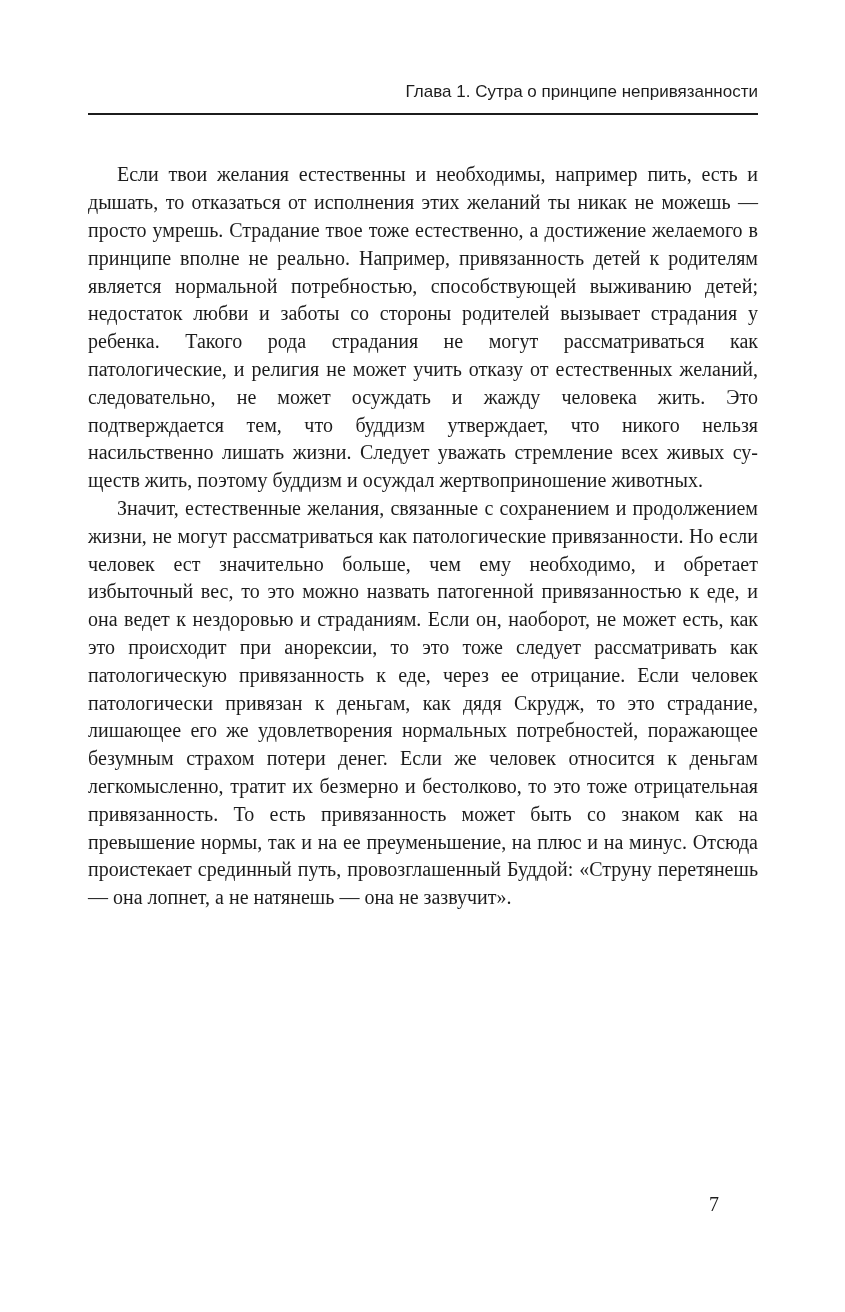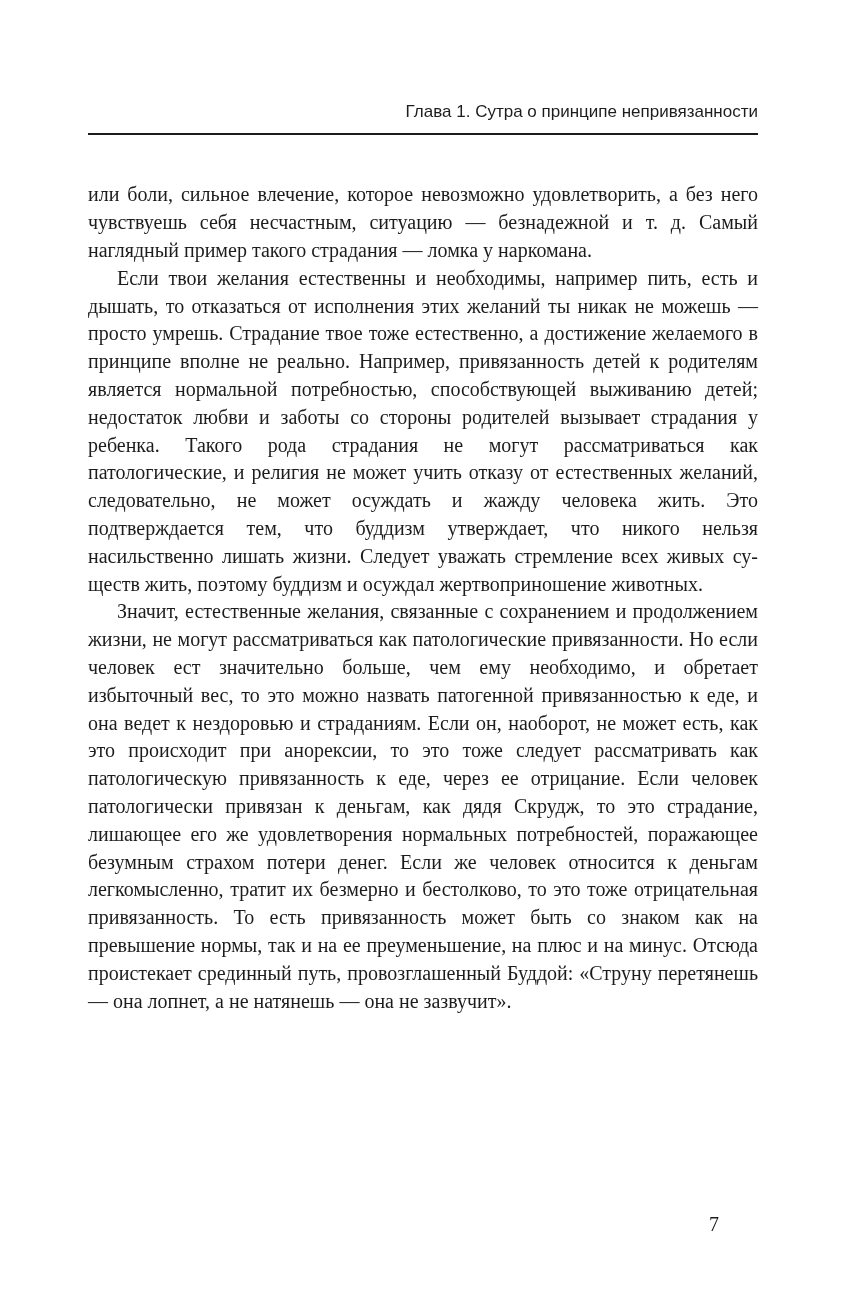--- a/index.html
+++ b/index.html
@@ -10,21 +10,20 @@
     position: relative;
     overflow: hidden;
     font-family: "Liberation Serif", "DejaVu Serif", serif;
     color: #1c1c1c;
   }
   .page {
     position: absolute;
     inset: 0;
     padding: 82px 87px 0 88px;
     background: #ffffff;
-    margin-top: 20px;
   }
   .running-head {
     border-bottom: 2px solid #1c1c1c;
     padding-bottom: 11px;
   }
   .running-title {
     font-family: "Liberation Sans", "DejaVu Sans", sans-serif;
     font-size: 17px;
     line-height: 1.2;
     text-align: right;
@@ -54,20 +53,19 @@
 </head>
 <body>
 
 <div class="page">
 
   <header class="running-head">
     <div class="running-title">Глава 1. Сутра о принципе непривязанности</div>
   </header>
 
   <main class="body-text">
-      <p class="para" lang="ru">или боли, сильное влечение, которое невозможно удовлетво­рить, а без него чувствуешь себя несчастным, ситуацию — без­надежной и т. д. Самый наглядный пример такого страдания — ломка у наркомана.</p>
       <p class="para indent" lang="ru">Если твои желания естественны и необходимы, например пить, есть и дышать, то отказаться от исполнения этих жела­ний ты никак не можешь — просто умрешь. Страдание твое тоже естественно, а достижение желаемого в принципе вполне не реально. Например, привязанность детей к родителям явля­ется нормальной потребностью, способствующей выжива­нию детей; недостаток любви и заботы со стороны родителей вызывает страдания у ребенка. Такого рода страдания не мо­гут рассматриваться как патологические, и религия не может учить отказу от естественных желаний, следовательно, не мо­жет осуждать и жажду человека жить. Это подтверждается тем, что буддизм утверждает, что никого нельзя насильственно лишать жизни. Следует уважать стремление всех живых су­ществ жить, поэтому буддизм и осуждал жертвоприношение животных.</p>
       <p class="para indent" lang="ru">Значит, естественные желания, связанные с сохранением и продолжением жизни, не могут рассматриваться как пато­логические привязанности. Но если человек ест значительно больше, чем ему необходимо, и обретает избыточный вес, то это можно назвать патогенной привязанностью к еде, и она ведет к нездоровью и страданиям. Если он, наоборот, не мо­жет есть, как это происходит при анорексии, то это тоже сле­дует рассматривать как патологическую привязанность к еде, через ее отрицание. Если человек патологически привязан к деньгам, как дядя Скрудж, то это страдание, лишающее его же удовлетворения нормальных потребностей, поражаю­щее безумным страхом потери денег. Если же человек отно­сится к деньгам легкомысленно, тратит их безмерно и бес­толково, то это тоже отрицательная привязанность. То есть привязанность может быть со знаком как на превышение нормы, так и на ее преуменьшение, на плюс и на минус. От­сюда проистекает срединный путь, провозглашенный Буддой: «Струну перетянешь — она лопнет, а не натянешь — она не за­звучит».</p>
     </main>
 
   <div class="page-number">7</div>
 
 </div>
 
 </body></html>

